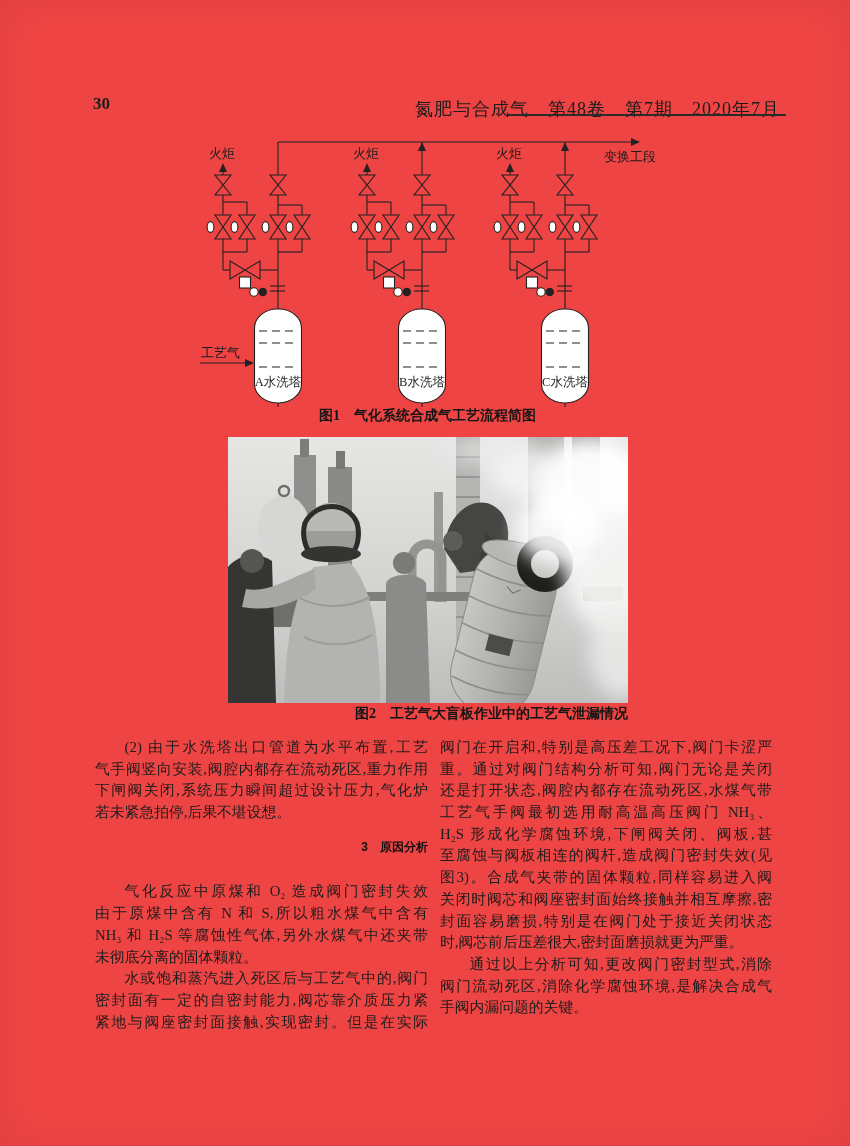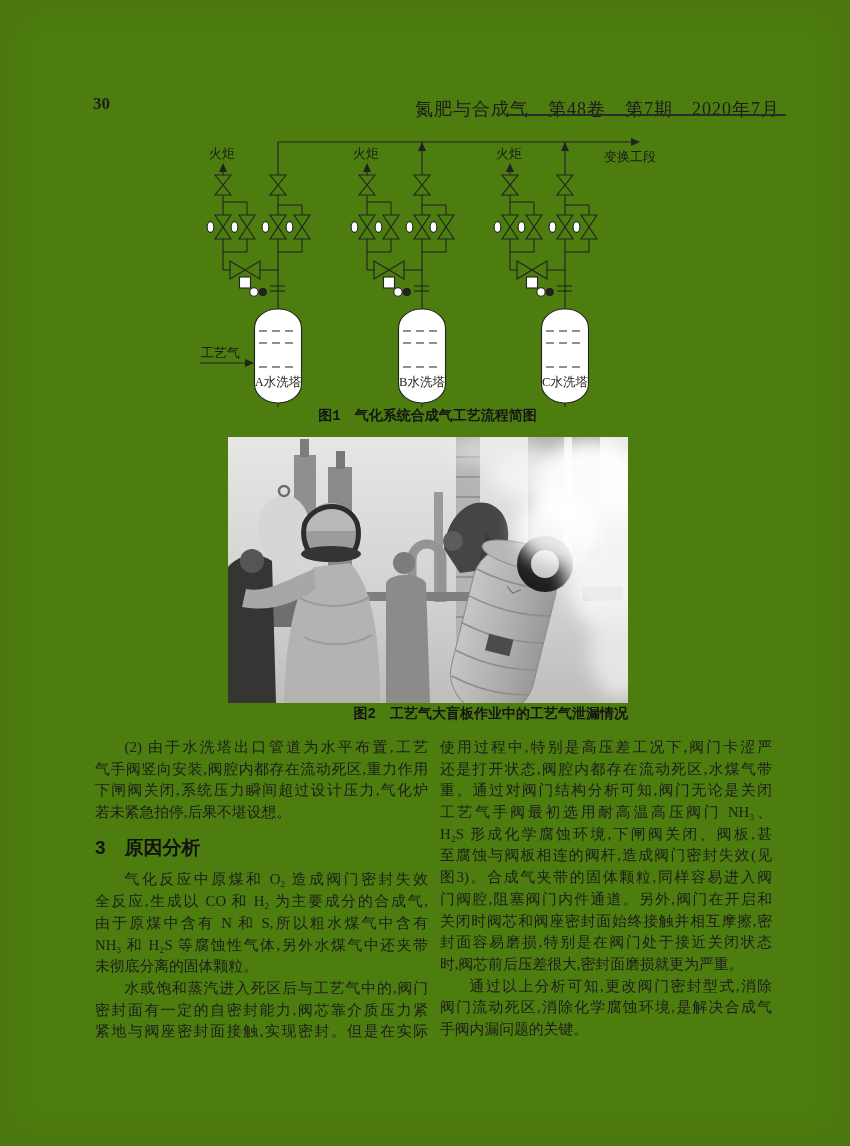--- a/index.html
+++ b/index.html
@@ -1,38 +1,38 @@
 <!DOCTYPE html>
 <html><head>
 <meta charset="utf-8">
 <style>
   html,body{margin:0;padding:0;background:#e9e9e7;}
-  #page{position:relative;width:850px;height:1146px;background:#4d7c0f;margin:0 auto;
+  #page{position:relative;width:850px;height:1146px;background:#ef4444;margin:0 auto;
         overflow:hidden;box-shadow:inset 0 0 45px rgba(0,0,0,.07);
         font-family:"Liberation Serif","DejaVu Serif",serif;color:#1c1c1c;}
   .abs{position:absolute;}
   
   #page-number{left:93px;top:94px;font-size:17px;font-weight:bold;}
   #journal-header{left:350px;top:97px;width:430px;text-align:right;font-size:18px;letter-spacing:1px;}
   #journal-rule{left:508px;top:114px;width:278px;height:2px;background:#2b2b2b;}
   
   #fig1-svg{left:185px;top:135px;}
   #fig1-caption{left:185px;top:407px;width:485px;text-align:center;}
   #fig2-svg{left:228px;top:437px;}
   #fig2-caption{left:228px;top:705px;width:400px;text-align:right;}
-  .caption{font-family:Liberation Mono, monospace;font-weight:bold;font-size:14px;color:#151515;}
+  .caption{font-family:Liberation Serif, serif;font-weight:bold;font-size:14px;color:#151515;}
   
   .col{position:absolute;top:737px;font-size:14.8px;line-height:21.7px;}
   #left-col{left:95px;width:333px;}
   #right-col{left:440px;width:332px;}
   .tline{text-align:justify;text-align-last:justify;height:21.7px;overflow:hidden;}
   .tline.last{text-align-last:left;}
   .tline.ind{text-indent:2em;}
   .sec-heading{font-family:"Liberation Sans","DejaVu Sans",sans-serif;font-weight:bold;
-               font-size:19px;margin:13px 0 11px 0;color:#111;}
+               font-size:12px;margin:13px 0 23px 0;color:#111;text-align:right;}
   svg text{font-family:"Liberation Serif","DejaVu Serif",serif;fill:#1a1a1a;}
 </style>
 </head>
 <body>
 
 <div id="page">
 
   <div class="abs" id="page-number">30</div>
   <div class="abs" id="journal-header">氮肥与合成气　第48卷　第7期　2020年7月</div>
   <div class="abs" id="journal-rule"></div>
@@ -217,42 +217,40 @@
   <div class="col" id="left-col">
     <div>
         <div class="tline ind">(2) 由于水洗塔出口管道为水平布置,工艺</div>
         <div class="tline">气手阀竖向安装,阀腔内都存在流动死区,重力作用</div>
         <div class="tline">下闸阀关闭,系统压力瞬间超过设计压力,气化炉</div>
         <div class="tline last">若未紧急拍停,后果不堪设想。</div>
       </div>
     <div class="sec-heading">3　原因分析</div>
     <div>
         <div class="tline ind">气化反应中原煤和 O₂ 造成阀门密封失效</div>
-        <div class="tline">全反应,生成以 CO 和 H₂ 为主要成分的合成气,</div>
         <div class="tline">由于原煤中含有 N 和 S,所以粗水煤气中含有</div>
         <div class="tline">NH₃ 和 H₂S 等腐蚀性气体,另外水煤气中还夹带</div>
         <div class="tline last">未彻底分离的固体颗粒。</div>
       </div>
     <div>
         <div class="tline ind">水或饱和蒸汽进入死区后与工艺气中的,阀门</div>
         <div class="tline">密封面有一定的自密封能力,阀芯靠介质压力紧</div>
         <div class="tline">紧地与阀座密封面接触,实现密封。但是在实际</div>
       </div>
   </div>
 
   <div class="col" id="right-col">
     <div>
-        <div class="tline">使用过程中,特别是高压差工况下,阀门卡涩严</div>
+        <div class="tline">阀门在开启和,特别是高压差工况下,阀门卡涩严</div>
+        <div class="tline">重。通过对阀门结构分析可知,阀门无论是关闭</div>
         <div class="tline">还是打开状态,阀腔内都存在流动死区,水煤气带</div>
-        <div class="tline">重。通过对阀门结构分析可知,阀门无论是关闭</div>
         <div class="tline">工艺气手阀最初选用耐高温高压阀门 NH₃、</div>
         <div class="tline">H₂S 形成化学腐蚀环境,下闸阀关闭、阀板,甚</div>
         <div class="tline">至腐蚀与阀板相连的阀杆,造成阀门密封失效(见</div>
         <div class="tline">图3)。合成气夹带的固体颗粒,同样容易进入阀</div>
-        <div class="tline">门阀腔,阻塞阀门内件通道。另外,阀门在开启和</div>
         <div class="tline">关闭时阀芯和阀座密封面始终接触并相互摩擦,密</div>
         <div class="tline">封面容易磨损,特别是在阀门处于接近关闭状态</div>
         <div class="tline last">时,阀芯前后压差很大,密封面磨损就更为严重。</div>
       </div>
     <div>
         <div class="tline ind">通过以上分析可知,更改阀门密封型式,消除</div>
         <div class="tline">阀门流动死区,消除化学腐蚀环境,是解决合成气</div>
         <div class="tline last">手阀内漏问题的关键。</div>
       </div>
   </div>

